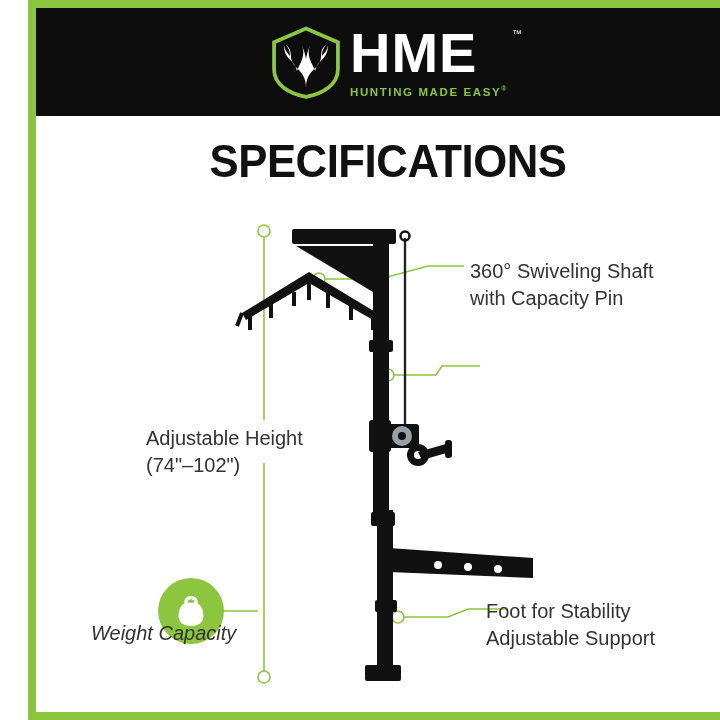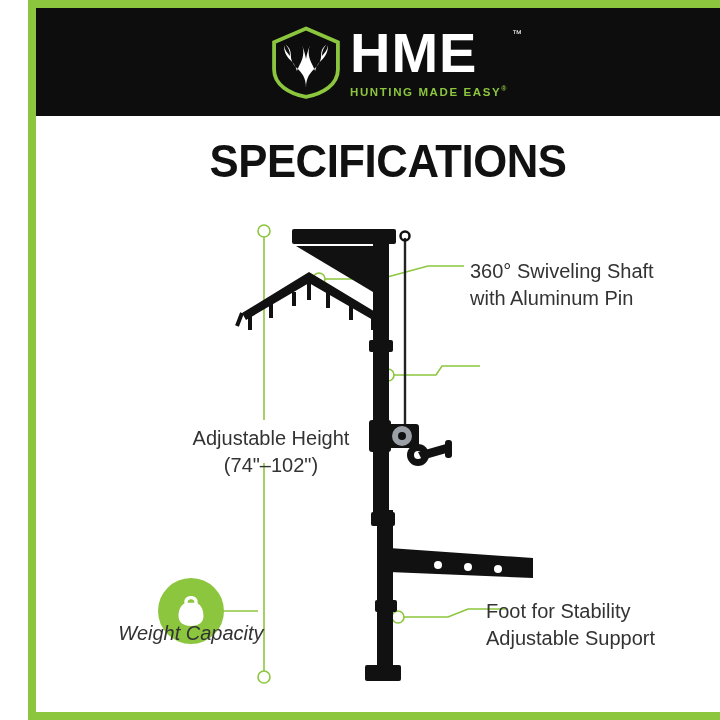--- a/index.html
+++ b/index.html
@@ -107,21 +107,21 @@
   }
 
   
   .callout {
     position: absolute;
     font-size: 20px;
     color: #333333;
     line-height: 1.35;
     font-family: "Liberation Sans", sans-serif;
   }
-  .callout.center { text-align: center; }
+  .callout.center { }
   .callout.left { text-align: left; }
 
   svg.overlay {
     position: absolute;
     left: -8px;
     top: 0;
     width: 720px;
     height: 720px;
   }
 
@@ -235,21 +235,21 @@
 
       <path d="M390 452 L418 444 L422 452 L394 460 Z"></path>
       <rect x="417" y="440" width="7" height="18" rx="3"></rect>
 
       <rect x="341" y="420" width="22" height="32" rx="3"></rect>
     </g>
   </svg>
 
   <div class="callout left" style="left:434px; top:258px; width:250px;">
     <div>360° Swiveling Shaft</div>
-    <div>with Aluminum Pin</div>
+    <div>with Capacity Pin</div>
   </div>
 
 
   <div class="callout center" style="left:110px; top:425px; width:250px;">
     <div>Adjustable Height</div>
     <div>(74"–102")</div>
   </div>
 
   <div class="callout left" style="left:450px; top:598px; width:250px;">
     <div>Foot for Stability</div>

